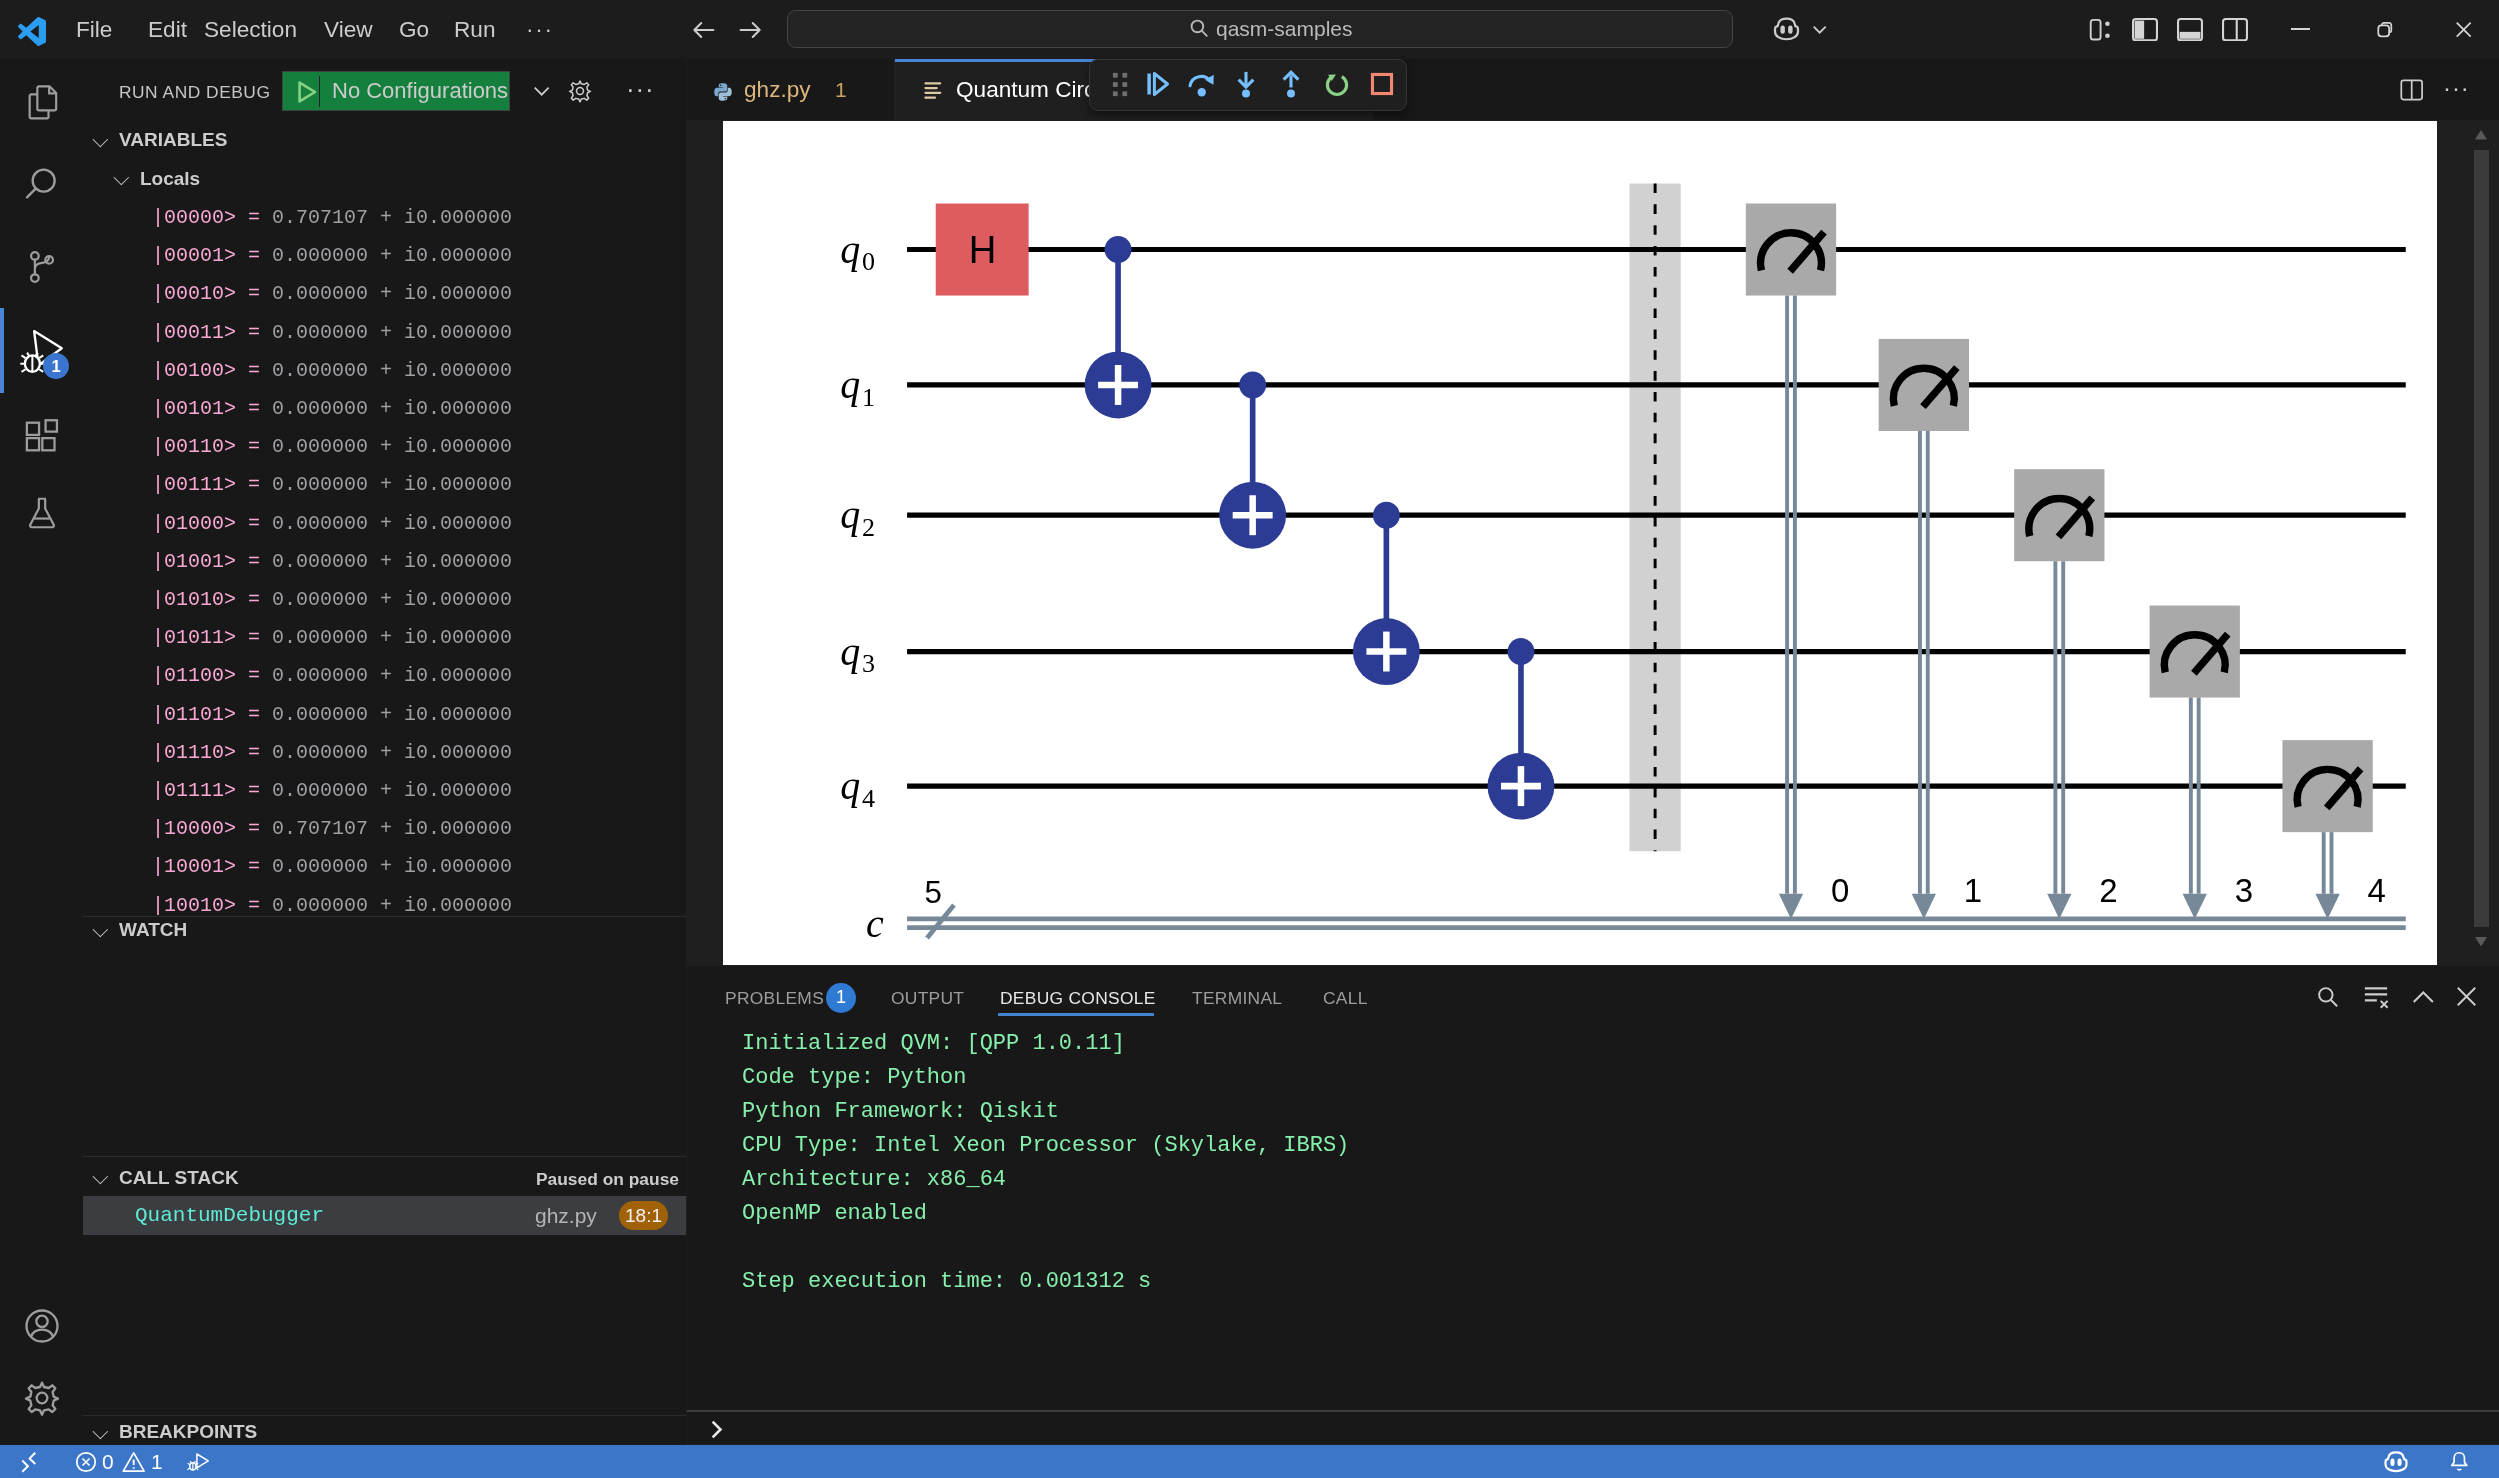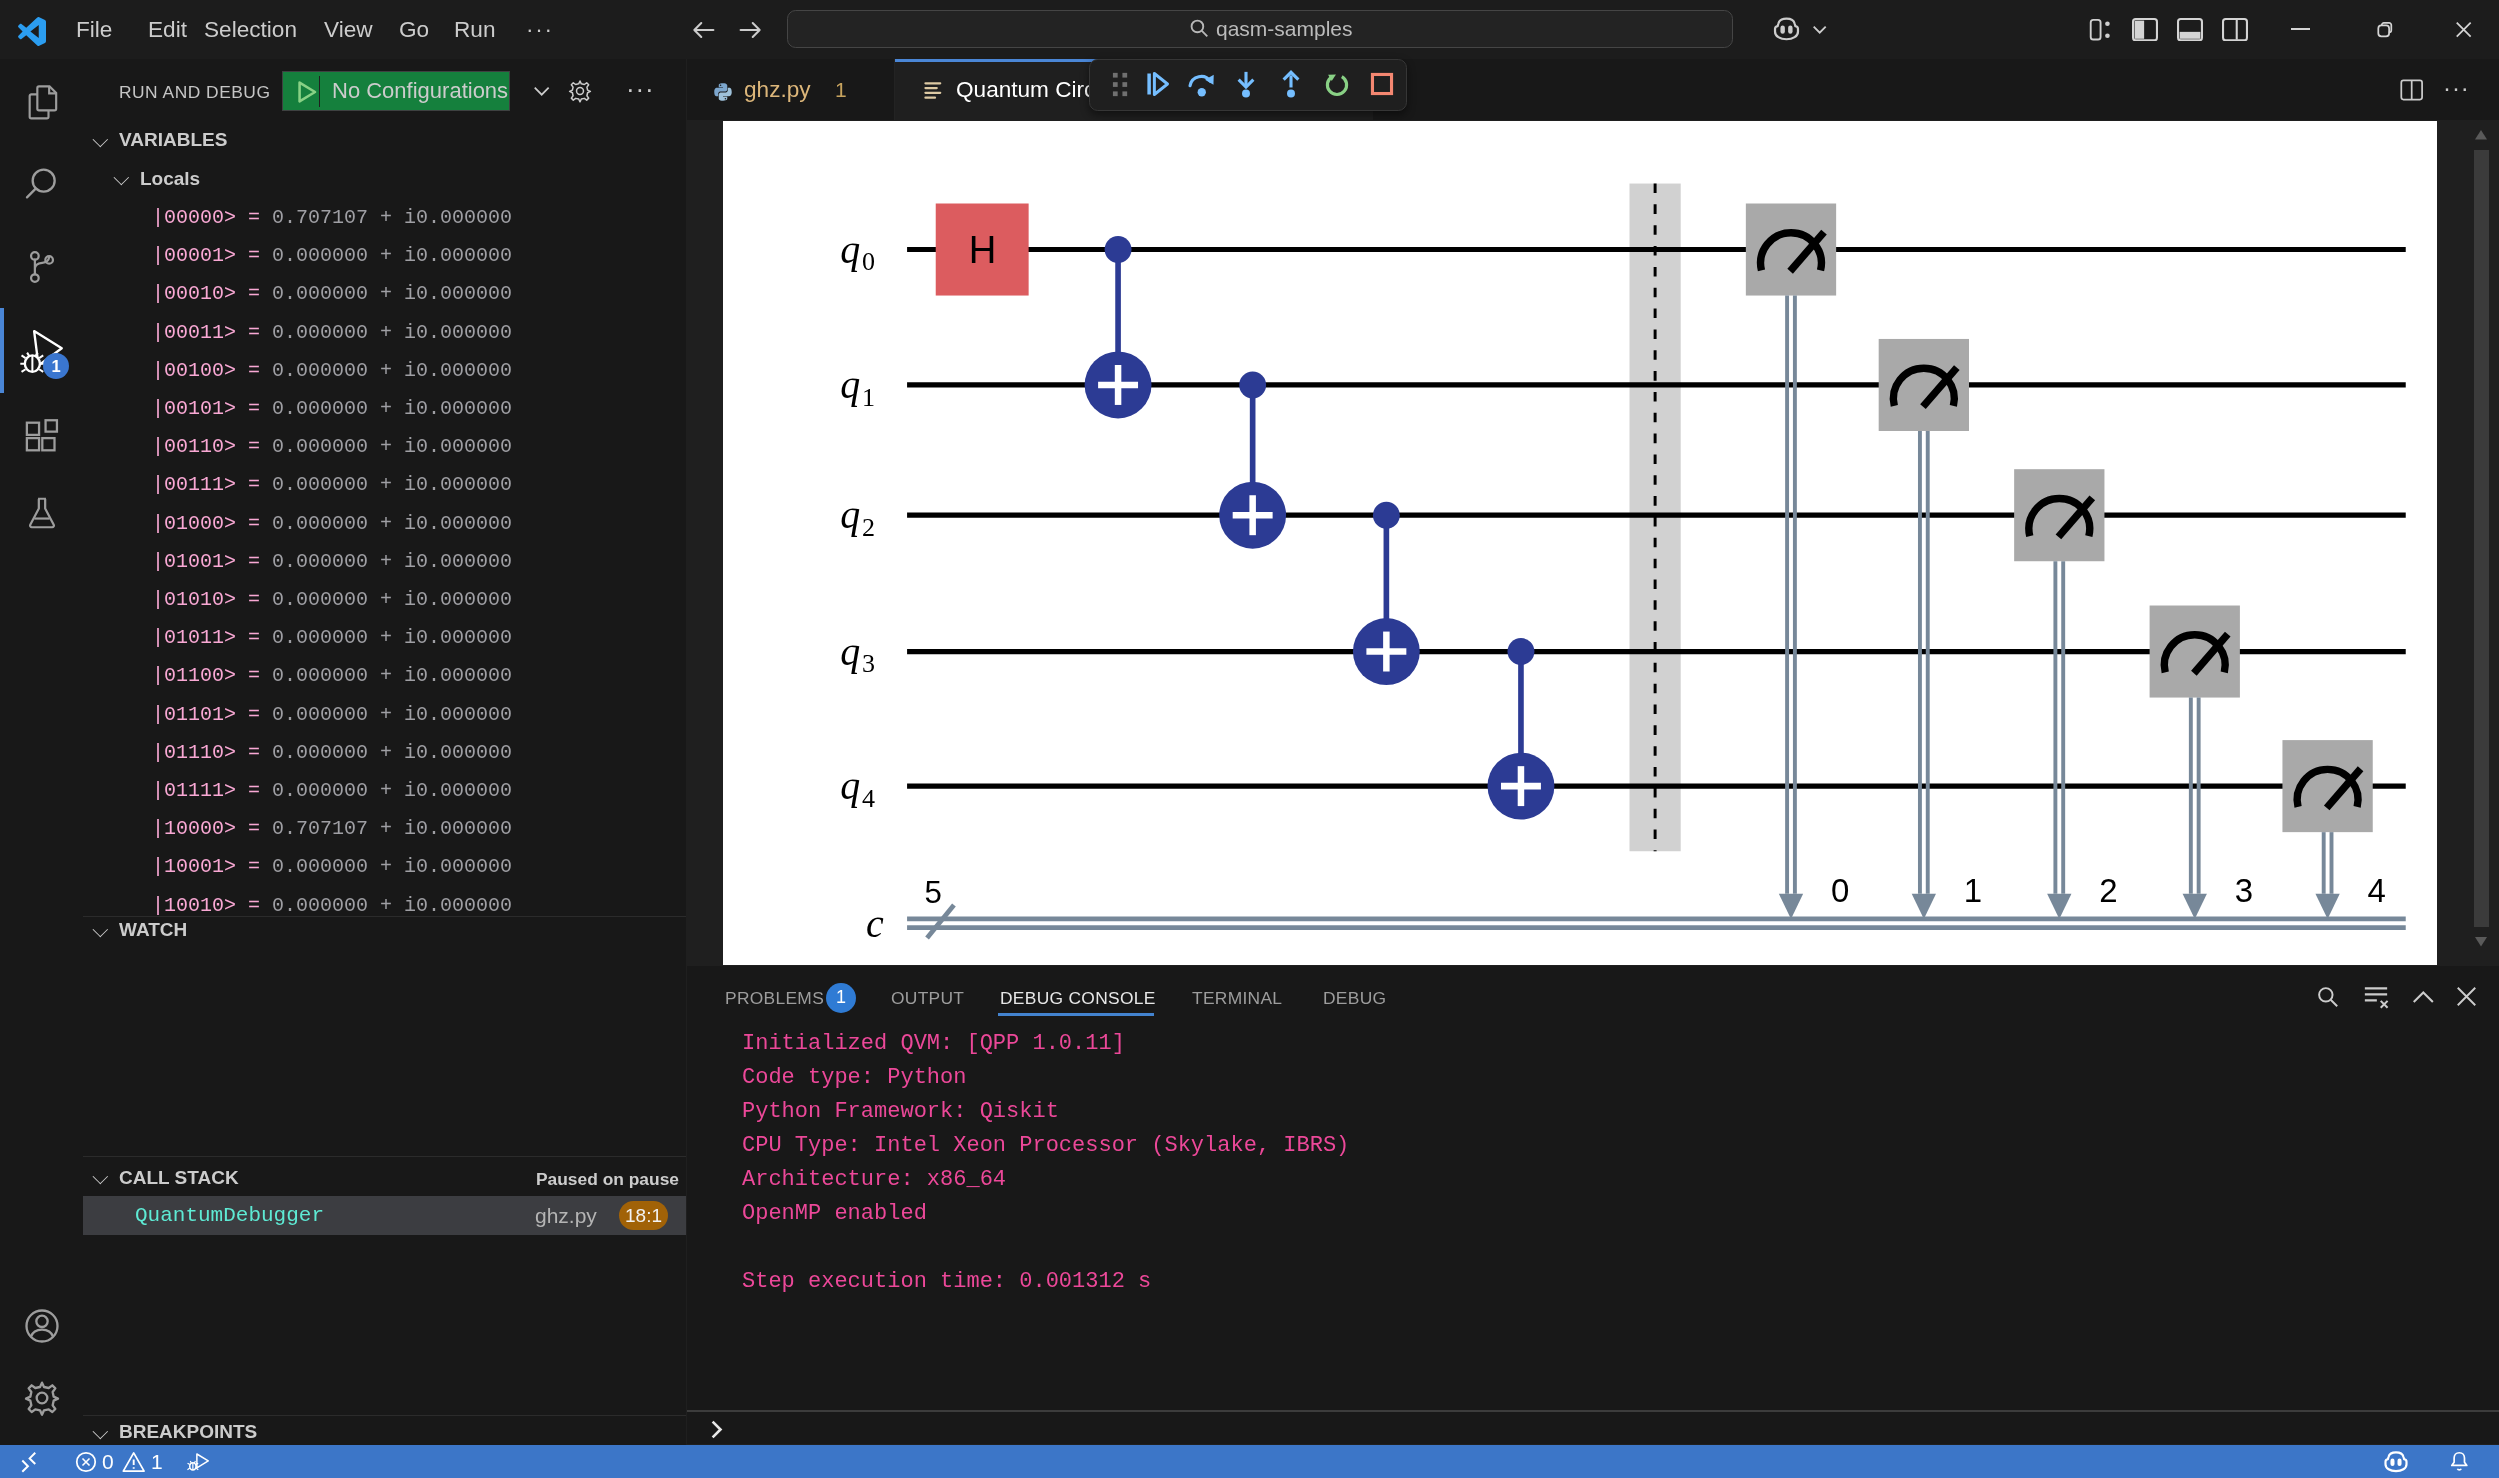--- a/index.html
+++ b/index.html
@@ -400,37 +400,37 @@
         </svg>
     </div>
   </div>
   <div class="abs" id="panel">
     <div class="ptab" style="left:38px">PROBLEMS</div>
     <div class="abs" style="left:139px;top:16.5px;width:30px;height:30px;border-radius:50%;background:#2f7bd4;color:#fff;font-size:18px;text-align:center;line-height:29.5px;">1</div>
     <div class="ptab" style="left:204px">OUTPUT</div>
     <div class="ptab" style="left:313px;color:#e7e7e7;">DEBUG CONSOLE</div>
     <div class="abs" style="left:311px;top:47px;width:156px;height:2.6px;background:#4383cf;"></div>
     <div class="ptab" style="left:505px">TERMINAL</div>
-    <div class="ptab" style="left:636px">DEBUG</div>
+    <div class="ptab" style="left:636px">CALL</div>
     <svg class="abs" style="left:1628px;top:18px" width="26" height="26" viewBox="0 0 24 24" fill="none" stroke="#cccccc" stroke-width="1.8">
       <circle cx="10" cy="10" r="6.2"></circle>
         <path d="m14.5 14.5 6 6"></path>
     </svg>
     <svg class="abs" style="left:1676px;top:19px" width="26" height="24" viewBox="0 0 30 28" stroke="#cccccc" stroke-width="2.6" fill="none">
       <path d="M2 4 h26 M2 11 h26 M2 18 h14"></path>
       <path d="M20.5 18.5 l8 8 M28.5 18.5 l-8 8" stroke-width="2.4"></path>
     </svg>
     <svg class="abs" style="left:1725px;top:22.6px" width="22.6" height="14.8" viewBox="0 0 26 17" fill="none" stroke="#cccccc" stroke-width="2.4">
         <path d="m2 15 11-11 11 11"></path>
       </svg>
     <svg class="abs" style="left:1769px;top:20px" width="21" height="21" viewBox="0 0 24 24" stroke="#cccccc" stroke-width="2.2">
         <path d="M2 2 22 22 M22 2 2 22"></path>
       </svg>
 
-    <div class="abs mono" style="left:55px;top:61px;font-size:22px;line-height:34px;color:#ec4899;white-space:pre;">Initialized QVM: [QPP 1.0.11]
+    <div class="abs mono" style="left:55px;top:61px;font-size:22px;line-height:34px;color:#86efac;white-space:pre;">Initialized QVM: [QPP 1.0.11]
 Code type: Python
 Python Framework: Qiskit
 CPU Type: Intel Xeon Processor (Skylake, IBRS)
 Architecture: x86_64
 OpenMP enabled
 
 Step execution time: 0.001312 s</div>
     <div class="abs" style="left:0;top:444px;width:1813px;height:1.7px;background:#3c3c3c;"></div>
     <svg class="abs" style="left:23.4px;top:453px" width="14" height="21" viewBox="0 0 16 24" fill="none" stroke="#e8e8e8" stroke-width="3">
         <path d="m3 3 9 9-9 9"></path>

